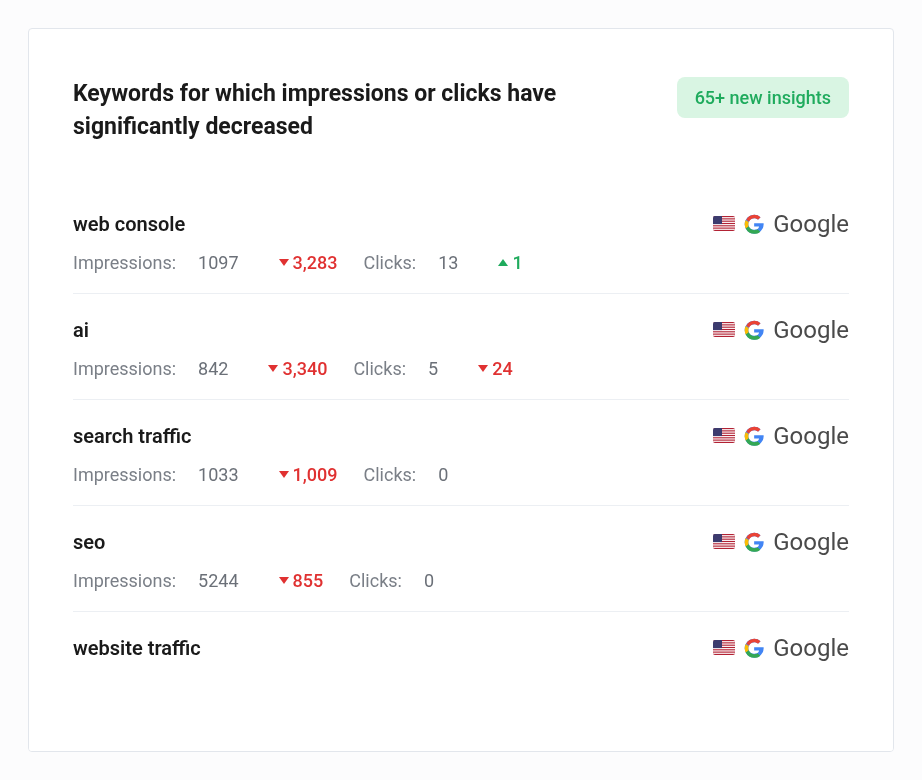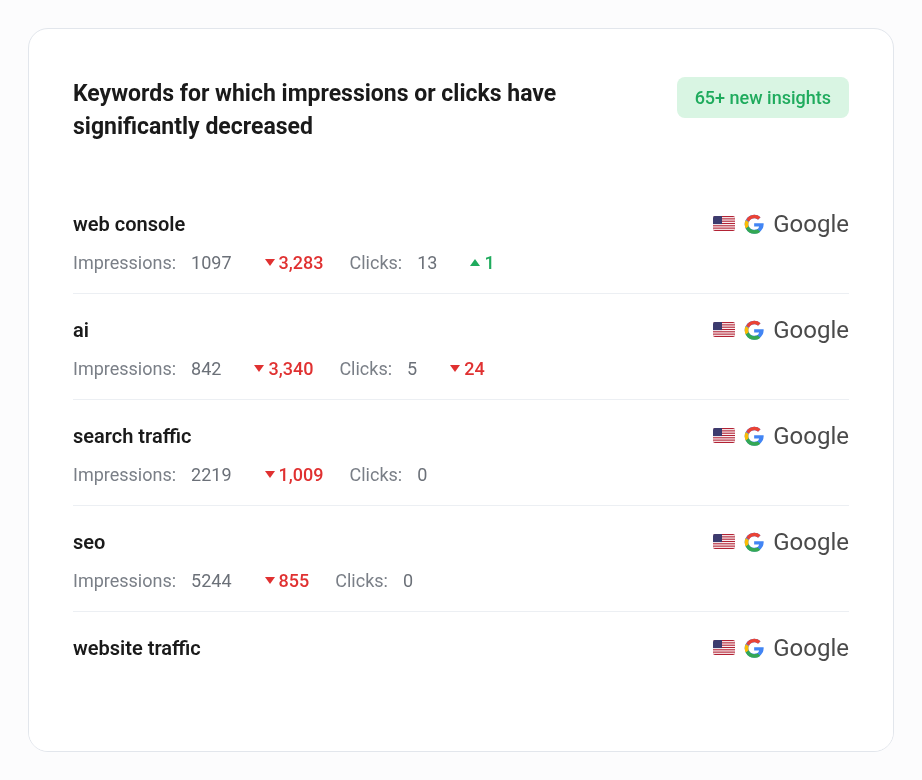--- a/index.html
+++ b/index.html
@@ -7,21 +7,21 @@
     font-family: -apple-system, BlinkMacSystemFont, "Segoe UI", Roboto, "Helvetica Neue", Arial, sans-serif;
     background: #fcfcfd;
     width: 922px;
     height: 780px;
     padding: 28px;
     overflow: hidden;
   }
   .card {
     background: #ffffff;
     border: 1px solid #e2e6ec;
-    border-radius: 20px;
+    border-radius: 4px;
     height: 100%;
     padding: 48px 44px 0 44px;
     position: relative;
     overflow: hidden;
   }
   .header {
     display: flex;
     justify-content: space-between;
     align-items: flex-start;
     margin-bottom: 44px;
@@ -83,21 +83,21 @@
   .metrics {
     display: flex;
     align-items: center;
     gap: 26px;
     font-size: 18px;
     color: #7a7f87;
   }
   .metric {
     display: flex;
     align-items: center;
-    gap: 15px;
+    gap: 22px;
   }
   .metric-val {
     color: #6b7078;
   }
   .delta {
     display: flex;
     align-items: center;
     gap: 4px;
     margin-left: 18px;
   }
@@ -201,21 +201,21 @@
               </svg></span>
             <span class="g-logo"><svg width="22" height="22" viewBox="0 0 24 24">
                 <use href="#google-g"></use>
               </svg></span>
             <span class="source-label">Google</span>
           </div>
         </div>
         <div class="metrics">
           <div class="metric">
             <span>Impressions:</span>
-            <span class="metric-val">2219</span>
+            <span class="metric-val">1033</span>
             <span class="delta down">
               <span class="tri down"></span>
               <span class="delta-val">1,009</span>
             </span>
           </div>
           <div class="metric">
             <span>Clicks:</span>
             <span class="metric-val">0</span>
           </div>
         </div>

